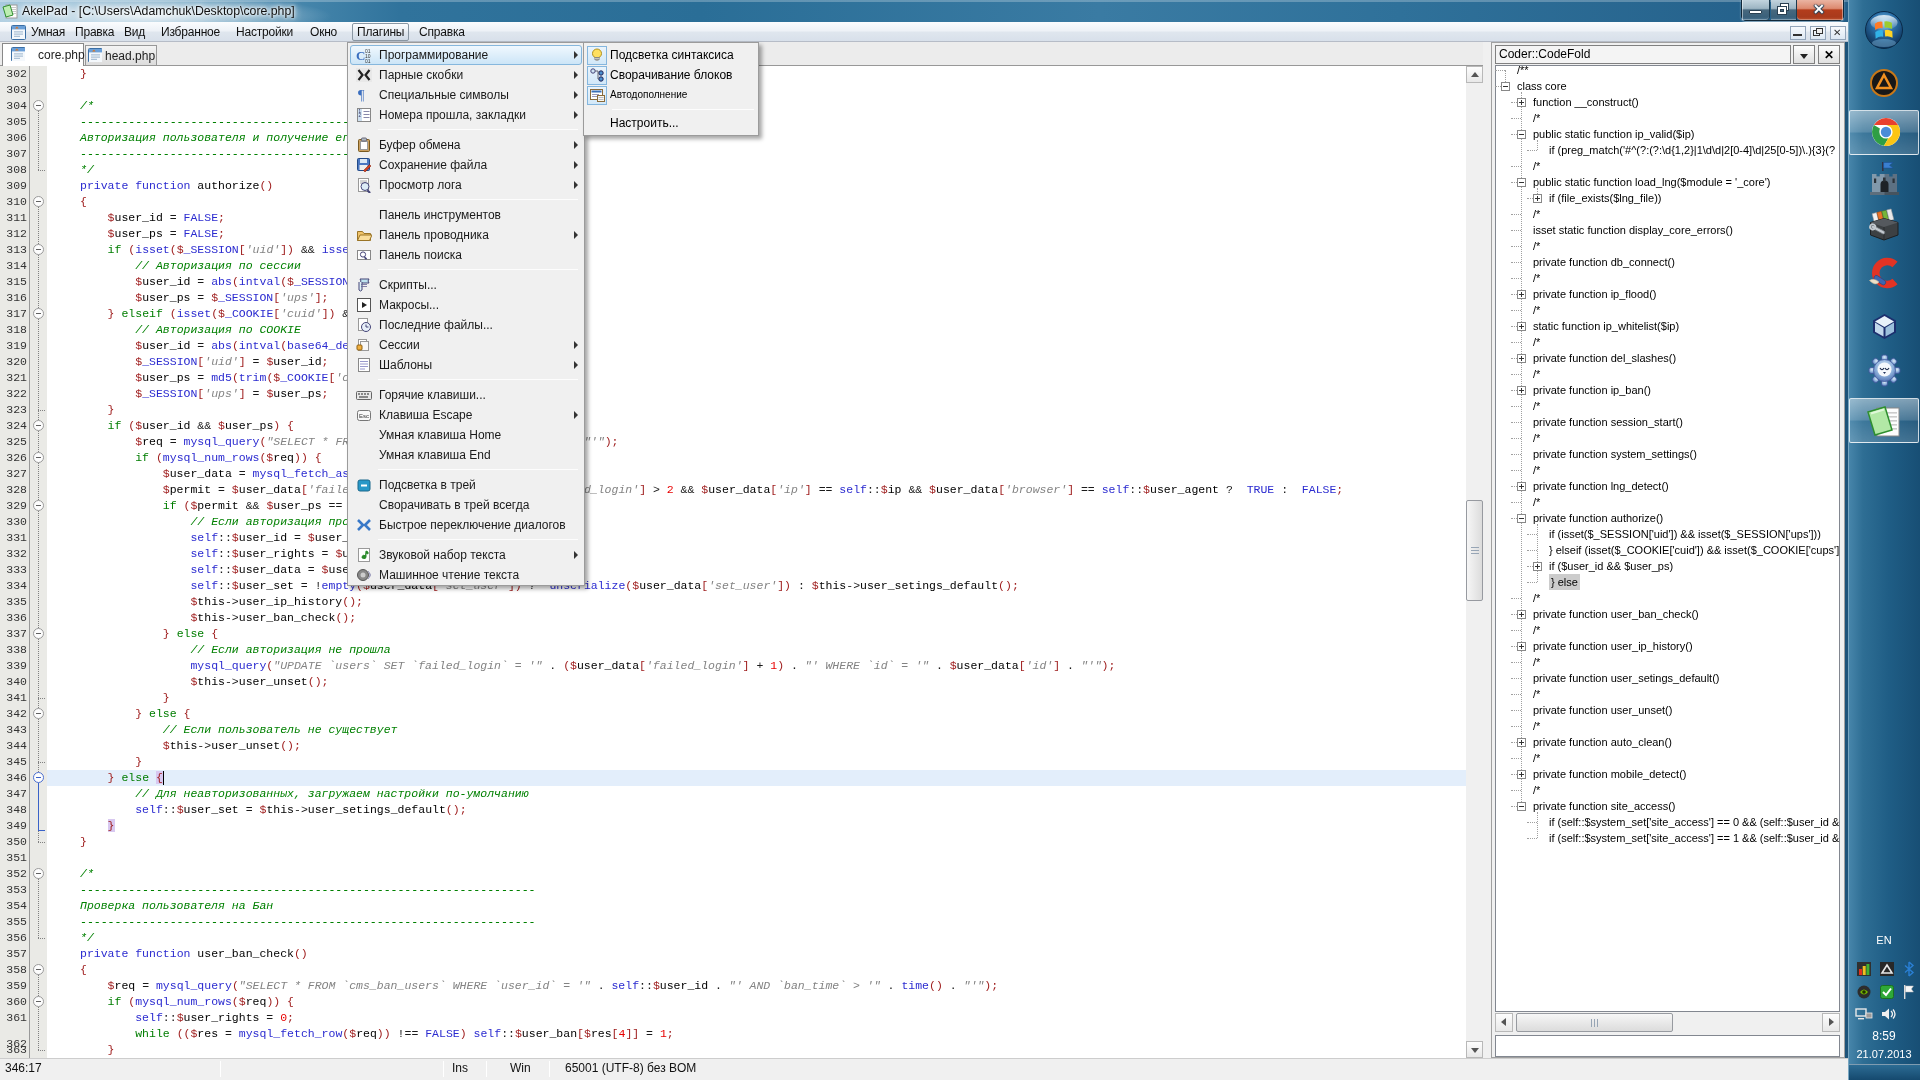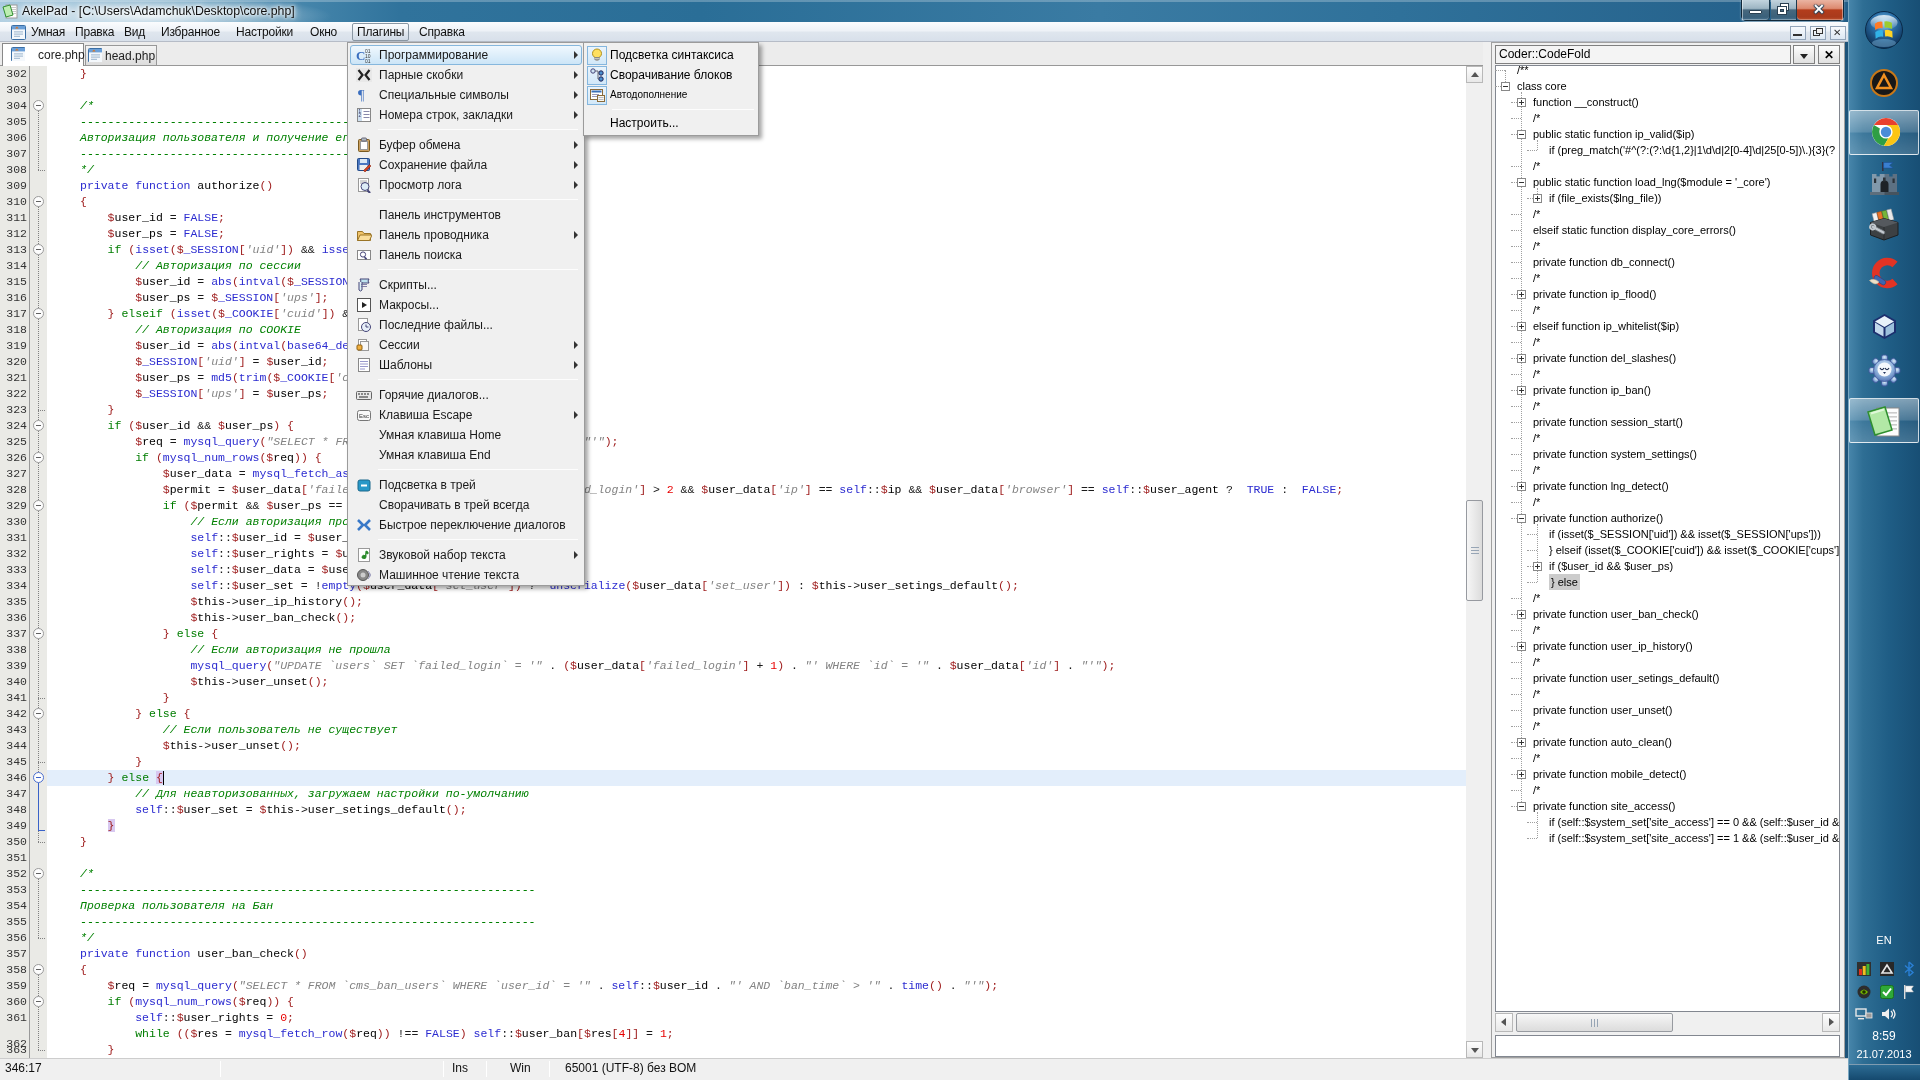--- a/index.html
+++ b/index.html
@@ -356,39 +356,39 @@
 <div style="position:absolute;left:1519px;top:182px;width:5px;height:1px;background:#333"></div>
 <div style="position:absolute;left:1533px;top:174px;height:16px;line-height:16px;white-space:nowrap;">public static function load_lng($module = '_core')</div>
 <div style="position:absolute;left:1527px;top:198px;width:10px;height:1px;border-top:1px dotted #a0a0a0"></div>
 <div style="position:absolute;left:1533px;top:194px;width:9px;height:9px;background:#fff;border:1px solid #888;box-sizing:border-box"></div>
 <div style="position:absolute;left:1535px;top:198px;width:5px;height:1px;background:#333"></div>
 <div style="position:absolute;left:1537px;top:196px;width:1px;height:5px;background:#333"></div>
 <div style="position:absolute;left:1549px;top:190px;height:16px;line-height:16px;white-space:nowrap;">if (file_exists($lng_file))</div>
 <div style="position:absolute;left:1511px;top:214px;width:10px;height:1px;border-top:1px dotted #a0a0a0"></div>
 <div style="position:absolute;left:1533px;top:206px;height:16px;line-height:16px;white-space:nowrap;">/*</div>
 <div style="position:absolute;left:1511px;top:230px;width:10px;height:1px;border-top:1px dotted #a0a0a0"></div>
-<div style="position:absolute;left:1533px;top:222px;height:16px;line-height:16px;white-space:nowrap;">elseif static function display_core_errors()</div>
+<div style="position:absolute;left:1533px;top:222px;height:16px;line-height:16px;white-space:nowrap;">isset static function display_core_errors()</div>
 <div style="position:absolute;left:1511px;top:246px;width:10px;height:1px;border-top:1px dotted #a0a0a0"></div>
 <div style="position:absolute;left:1533px;top:238px;height:16px;line-height:16px;white-space:nowrap;">/*</div>
 <div style="position:absolute;left:1511px;top:262px;width:10px;height:1px;border-top:1px dotted #a0a0a0"></div>
 <div style="position:absolute;left:1533px;top:254px;height:16px;line-height:16px;white-space:nowrap;">private function db_connect()</div>
 <div style="position:absolute;left:1511px;top:278px;width:10px;height:1px;border-top:1px dotted #a0a0a0"></div>
 <div style="position:absolute;left:1533px;top:270px;height:16px;line-height:16px;white-space:nowrap;">/*</div>
 <div style="position:absolute;left:1511px;top:294px;width:10px;height:1px;border-top:1px dotted #a0a0a0"></div>
 <div style="position:absolute;left:1517px;top:290px;width:9px;height:9px;background:#fff;border:1px solid #888;box-sizing:border-box"></div>
 <div style="position:absolute;left:1519px;top:294px;width:5px;height:1px;background:#333"></div>
 <div style="position:absolute;left:1521px;top:292px;width:1px;height:5px;background:#333"></div>
 <div style="position:absolute;left:1533px;top:286px;height:16px;line-height:16px;white-space:nowrap;">private function ip_flood()</div>
 <div style="position:absolute;left:1511px;top:310px;width:10px;height:1px;border-top:1px dotted #a0a0a0"></div>
 <div style="position:absolute;left:1533px;top:302px;height:16px;line-height:16px;white-space:nowrap;">/*</div>
 <div style="position:absolute;left:1511px;top:326px;width:10px;height:1px;border-top:1px dotted #a0a0a0"></div>
 <div style="position:absolute;left:1517px;top:322px;width:9px;height:9px;background:#fff;border:1px solid #888;box-sizing:border-box"></div>
 <div style="position:absolute;left:1519px;top:326px;width:5px;height:1px;background:#333"></div>
 <div style="position:absolute;left:1521px;top:324px;width:1px;height:5px;background:#333"></div>
-<div style="position:absolute;left:1533px;top:318px;height:16px;line-height:16px;white-space:nowrap;">elseif function ip_whitelist($ip)</div>
+<div style="position:absolute;left:1533px;top:318px;height:16px;line-height:16px;white-space:nowrap;">static function ip_whitelist($ip)</div>
 <div style="position:absolute;left:1511px;top:342px;width:10px;height:1px;border-top:1px dotted #a0a0a0"></div>
 <div style="position:absolute;left:1533px;top:334px;height:16px;line-height:16px;white-space:nowrap;">/*</div>
 <div style="position:absolute;left:1511px;top:358px;width:10px;height:1px;border-top:1px dotted #a0a0a0"></div>
 <div style="position:absolute;left:1517px;top:354px;width:9px;height:9px;background:#fff;border:1px solid #888;box-sizing:border-box"></div>
 <div style="position:absolute;left:1519px;top:358px;width:5px;height:1px;background:#333"></div>
 <div style="position:absolute;left:1521px;top:356px;width:1px;height:5px;background:#333"></div>
 <div style="position:absolute;left:1533px;top:350px;height:16px;line-height:16px;white-space:nowrap;">private function del_slashes()</div>
 <div style="position:absolute;left:1511px;top:374px;width:10px;height:1px;border-top:1px dotted #a0a0a0"></div>
 <div style="position:absolute;left:1533px;top:366px;height:16px;line-height:16px;white-space:nowrap;">/*</div>
 <div style="position:absolute;left:1511px;top:390px;width:10px;height:1px;border-top:1px dotted #a0a0a0"></div>
@@ -516,21 +516,21 @@
     <div class="mrow" style="top:62px">
       <svg style="position:absolute;left:6px;top:2px;" width="16" height="16" viewBox="0 0 16 16">
         <rect x="1.5" y="1.5" width="13" height="13" fill="#fff" stroke="#888"></rect>
         <rect x="2" y="2" width="4" height="12" fill="#cfe0f0"></rect>
         <text x="2.5" y="6" font-size="4.5" fill="#336">1</text>
         <text x="2.5" y="10" font-size="4.5" fill="#336">2</text>
         <rect x="7.5" y="4" width="6" height="1" fill="#88a"></rect>
         <rect x="7.5" y="7" width="6" height="1" fill="#88a"></rect>
         <rect x="7.5" y="10" width="6" height="1" fill="#88a"></rect>
       </svg>
-      <div class="txt">Номера строк, закладки</div>
+      <div class="txt">Номера прошла, закладки</div>
       <div class="marr"></div>
     </div>
     <div class="msep" style="top:86px"></div>
     <div class="mrow" style="top:92px">
       <svg style="position:absolute;left:6px;top:2px;" width="16" height="16" viewBox="0 0 16 16">
         <rect x="2.5" y="2.5" width="11" height="12" rx="1" fill="#caa060" stroke="#7a5a20"></rect>
         <rect x="4.5" y="4.5" width="7" height="8" fill="#fff" stroke="#999"></rect>
         <rect x="5.5" y="1" width="5" height="3" rx="1" fill="#b0b8c0" stroke="#667"></rect>
       </svg>
       <div class="txt">Буфер обмена</div>
@@ -627,21 +627,21 @@
       <svg style="position:absolute;left:6px;top:2px;" width="16" height="16" viewBox="0 0 16 16">
         <rect x="0.5" y="4.5" width="15" height="8" rx="1" fill="#e8e8e8" stroke="#666"></rect>
         <g fill="#888">
           <rect x="2" y="6" width="2" height="2"></rect>
           <rect x="5" y="6" width="2" height="2"></rect>
           <rect x="8" y="6" width="2" height="2"></rect>
           <rect x="11" y="6" width="2" height="2"></rect>
           <rect x="3" y="9" width="9" height="2"></rect>
         </g>
       </svg>
-      <div class="txt">Горячие диалогов...</div>
+      <div class="txt">Горячие клавиши...</div>
     </div>
     <div class="mrow" style="top:362px">
       <svg style="position:absolute;left:6px;top:2px;" width="16" height="16" viewBox="0 0 16 16">
         <rect x="1.5" y="3.5" width="13" height="10" rx="2" fill="#f8f8f8" stroke="#777"></rect>
         <text x="3" y="11" font-size="6" fill="#333">Esc</text>
       </svg>
       <div class="txt">Клавиша Escape</div>
       <div class="marr"></div>
     </div>
     <div class="mrow" style="top:382px">

